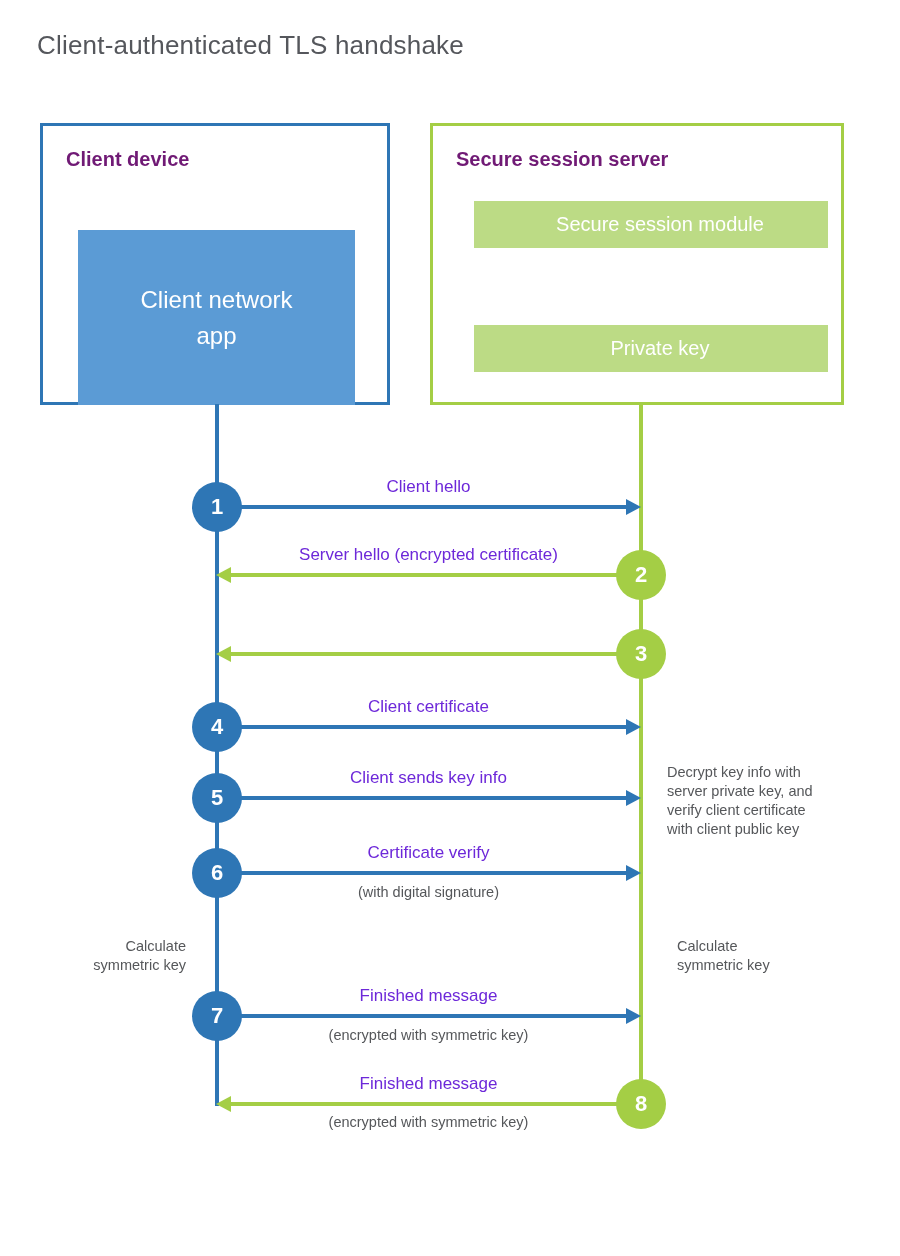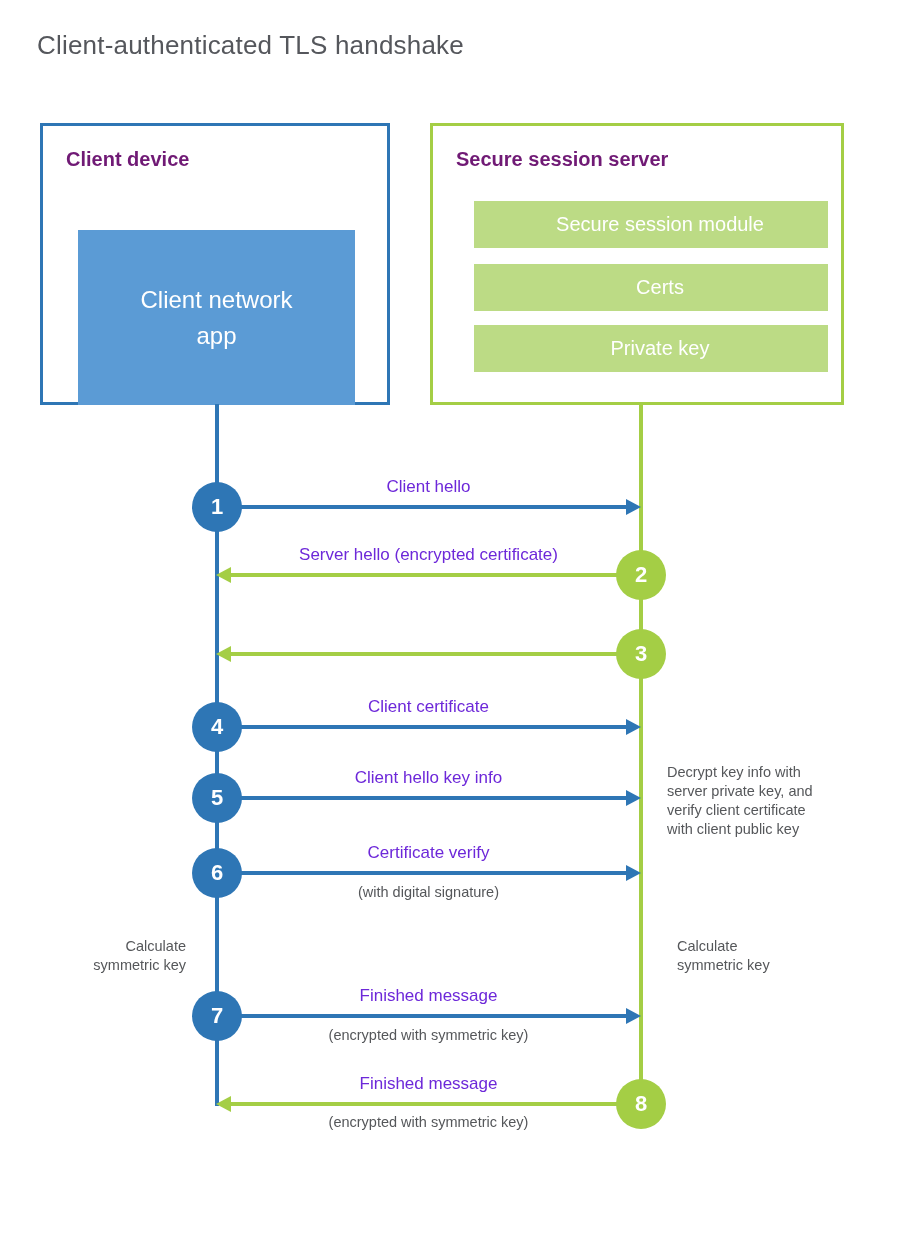--- a/index.html
+++ b/index.html
@@ -94,23 +94,20 @@
       <span>Client network
 app</span>
     </div>
   </div>
 
   <div class="actor-box server-box">
     <div class="actor-title">Secure session server</div>
     <div class="module-bar bar-1">
       <span>Secure session module</span>
     </div>
-    <div class="module-bar bar-2">
-      <span>Certs</span>
-    </div>
     <div class="module-bar bar-3">
       <span>Private key</span>
     </div>
   </div>
 
   <div class="lifeline client-line"></div>
   <div class="lifeline server-line"></div>
 
   <div class="msg-arrow blue to-right a1">
       <div class="shaft"></div>
@@ -166,21 +163,21 @@
   <div class="step-circle blue c7">
       <span>7</span>
     </div>
   <div class="step-circle green c8">
       <span>8</span>
     </div>
 
   <div class="msg-label l1">Client hello</div>
   <div class="msg-label l2">Server hello (encrypted certificate)</div>
   <div class="msg-label l4">Client certificate</div>
-  <div class="msg-label l5">Client hello key info</div>
+  <div class="msg-label l5">Client sends key info</div>
   <div class="msg-label l6">Certificate verify</div>
   <div class="msg-sub s6">(with digital signature)</div>
   <div class="msg-label l7">Finished message</div>
   <div class="msg-sub s7">(encrypted with symmetric key)</div>
   <div class="msg-label l8">Finished message</div>
   <div class="msg-sub s8">(encrypted with symmetric key)</div>
 
   <div class="note decrypt-note">Decrypt key info with
 server private key, and
 verify client certificate

